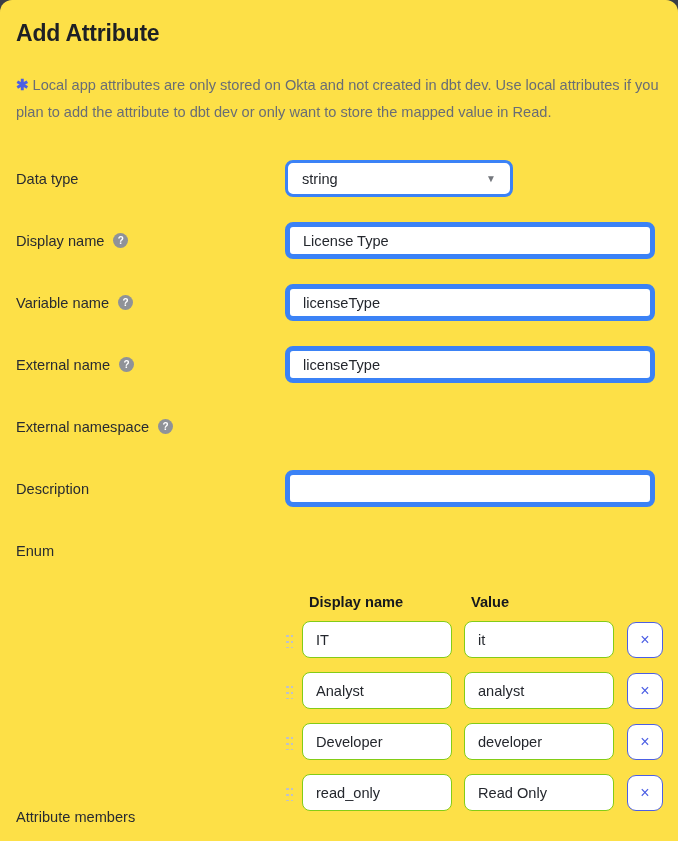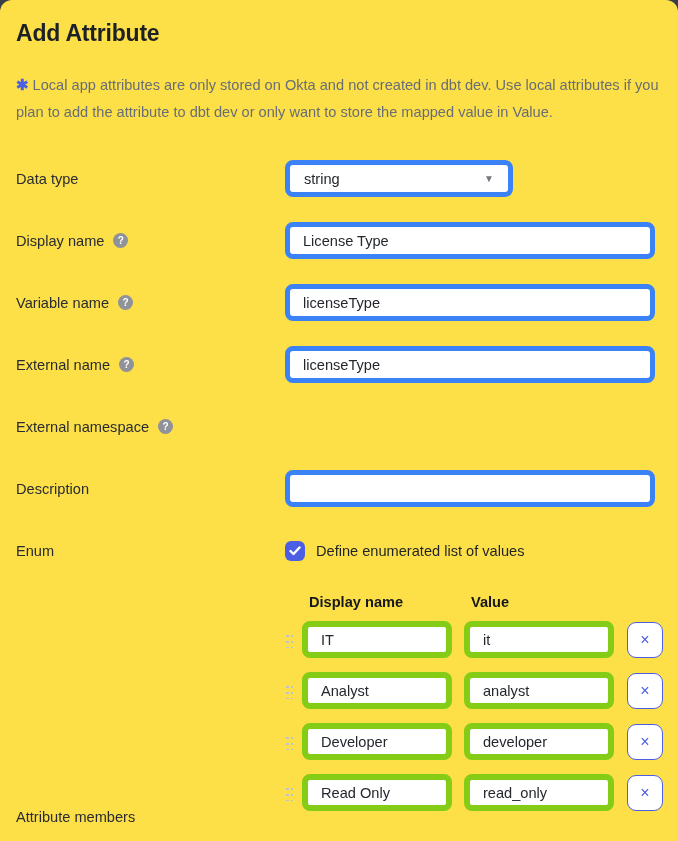--- a/index.html
+++ b/index.html
@@ -83,21 +83,21 @@
     font-size: 14.6px;
     font-family: "Liberation Sans", sans-serif;
     color: #24272d;
     background: #ffffff;
     outline: none;
   }
 
   .select-box {
     width: 228px;
     height: 37px;
-    border: 5px solid #3b82f6;
+    border: 3px solid #3b82f6;
     border-radius: 8px;
     background: #ffffff;
     display: flex;
     align-items: center;
     justify-content: space-between;
     padding: 0 14px;
     cursor: pointer;
   }
   .select-box .select-value { font-size: 14.6px; color: #24272d; }
   .select-box .caret { color: #74777d; font-size: 10px; }
@@ -140,21 +140,21 @@
     margin-right: 9px;
     background-image: radial-gradient(#bfc2c8 1.1px, transparent 1.2px);
     background-size: 5px 6px;
     background-position: 0 1px;
     cursor: grab;
     flex-shrink: 0;
   }
   .member-input {
     width: 150px;
     height: 37px;
-    border: 6px solid #84cc16;
+    border: 1px solid #84cc16;
     border-radius: 8px;
     padding: 0 13px;
     font-size: 14.6px;
     font-family: "Liberation Sans", sans-serif;
     color: #24272d;
     outline: none;
     background: #ffffff;
   }
   .member-input + .member-input { margin-left: 12px; }
   .remove-btn {
@@ -175,21 +175,21 @@
   }
 </style>
 </head>
 <body>
 
 <div class="card">
   <div class="card-inner">
 
     <h1 class="page-title">Add Attribute</h1>
 
-    <p class="note"><span class="asterisk">✱</span><span>Local app attributes are only stored on Okta and not created in dbt dev. Use local attributes if you plan to add the attribute to dbt dev or only want to store the mapped value in Value.</span></p>
+    <p class="note"><span class="asterisk">✱</span><span>Local app attributes are only stored on Okta and not created in dbt dev. Use local attributes if you plan to add the attribute to dbt dev or only want to store the mapped value in Read.</span></p>
 
     <div class="form">
 
       <div class="form-row">
         <div class="label-col">
           <span class="field-label">Data type</span>
         </div>
         <div class="select-box">
           <span class="select-value">string</span>
           <span class="caret">▼</span>
@@ -231,28 +231,20 @@
         <div class="label-col">
           <span class="field-label">Description</span>
         </div>
         <input type="text" class="text-input" value="" style="">
       </div>
 
       <div class="form-row">
         <div class="label-col">
           <span class="field-label">Enum</span>
         </div>
-        <div class="checkbox-row">
-          <span class="checkbox">
-            <svg width="12" height="10" viewBox="0 0 12 10">
-              <polyline points="1.5,5 4.5,8 10.5,1.5" fill="none" stroke="#ffffff" stroke-width="2.4" stroke-linecap="round" stroke-linejoin="round"></polyline>
-            </svg>
-          </span>
-          <span class="checkbox-label">Define enumerated list of values</span>
-        </div>
       </div>
 
       <div class="form-row members-row">
         <div class="label-col">
           <span class="field-label">Attribute members</span>
         </div>
         <div class="members-block">
 
           <div class="members-header">
             <span class="col-h first">Display name</span>
@@ -281,22 +273,22 @@
             <span class="drag-handle"></span>
             <input type="text" class="member-input" value="Developer" style="">
             <input type="text" class="member-input" value="developer" style="">
             <button class="remove-btn">
                 <span>×</span>
               </button>
           </div>
 
           <div class="member-row">
             <span class="drag-handle"></span>
+            <input type="text" class="member-input focused" value="read_only" style="">
             <input type="text" class="member-input" value="Read Only" style="">
-            <input type="text" class="member-input focused" value="read_only" style="">
             <button class="remove-btn">
                 <span>×</span>
               </button>
           </div>
 
         </div>
       </div>
 
     </div>
   </div>

